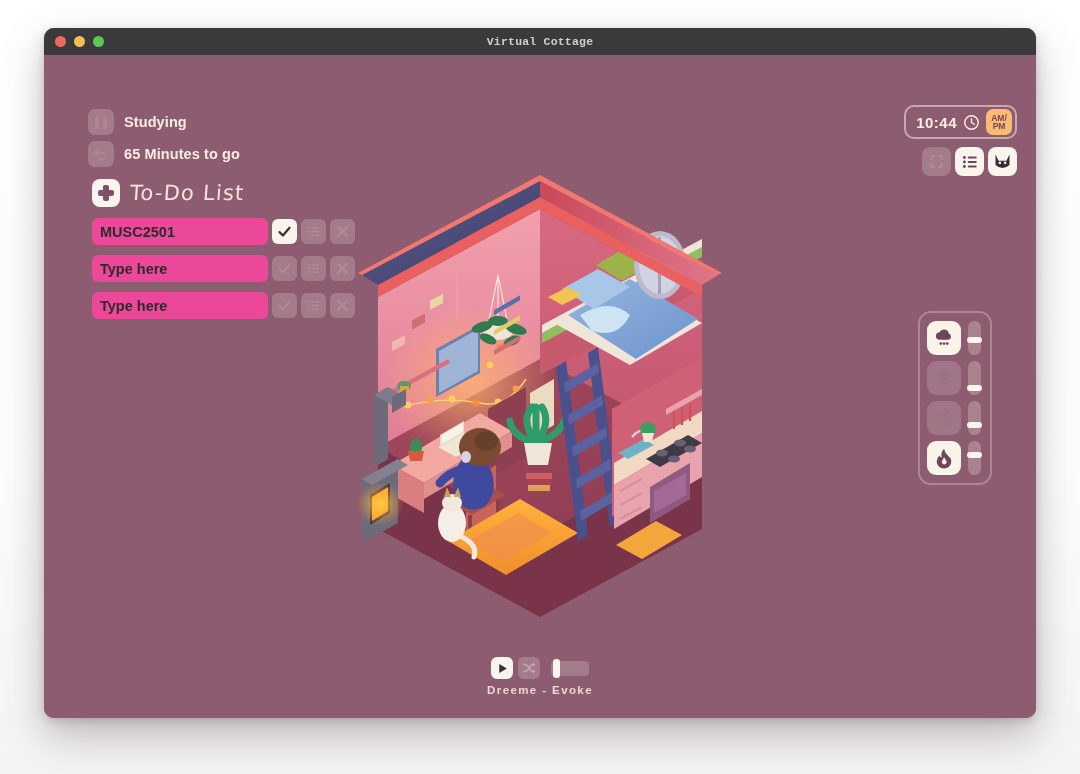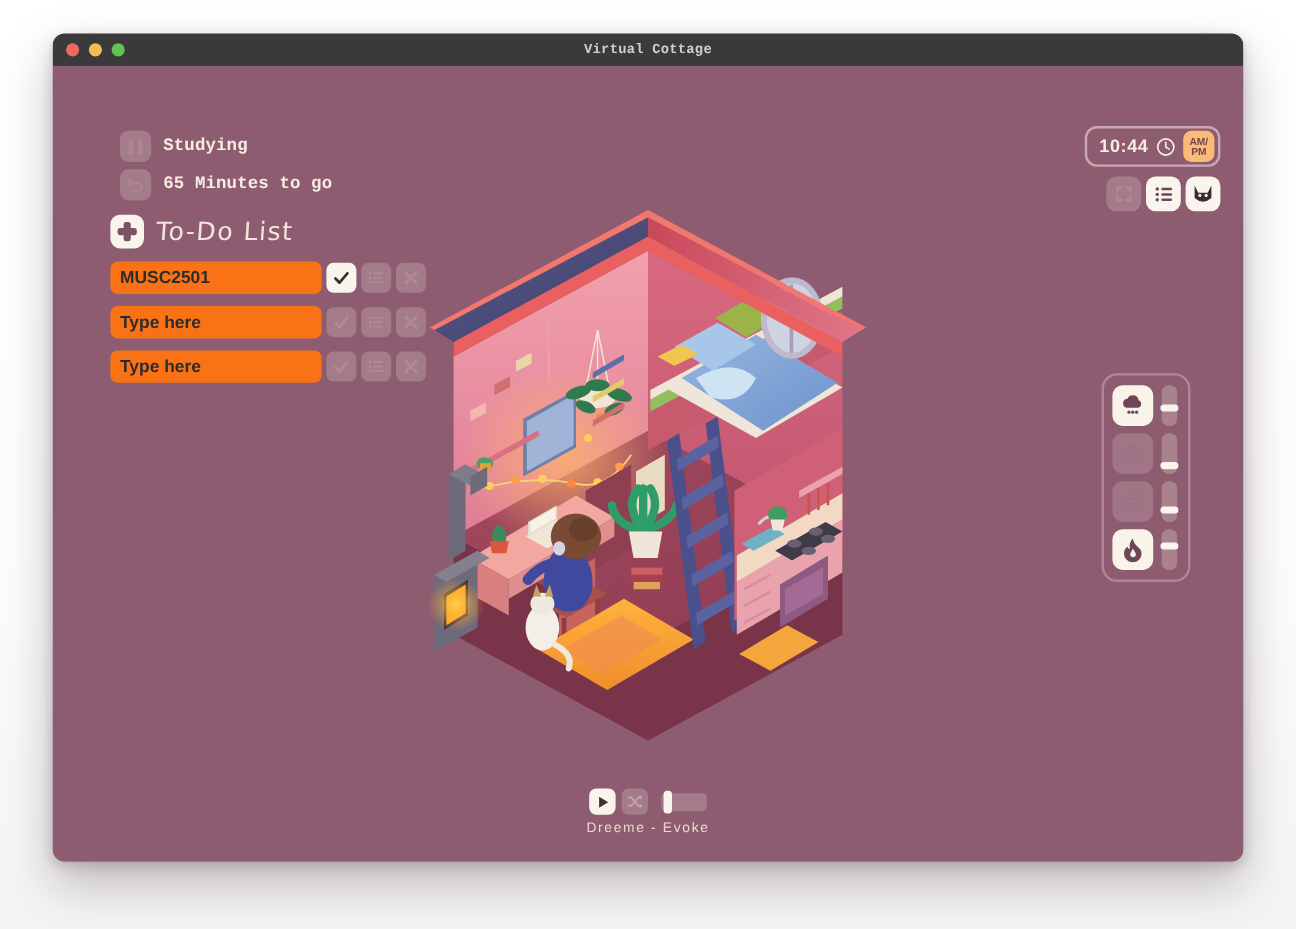--- a/index.html
+++ b/index.html
@@ -29,21 +29,21 @@
   .lights { position: absolute; left: 11px; top: 0; height: 27px; display: flex; align-items: center; gap: 8px; }
   .light { width: 11px; height: 11px; border-radius: 50%; }
   .light.red { background: #ec6a5f; }
   .light.yellow { background: #f4bd4f; }
   .light.green { background: #61c555; }
   .title-text { font-size: 11.5px; font-weight: bold; color: #cfcfcf; letter-spacing: .2px; }
 
   .stage { position: relative; width: 100%; height: 663px; background: #8e5c70; overflow: hidden; }
 
   
-  .timer-block { position: absolute; left: 56px; top: 54px; font-family: Liberation Mono, monospace; }
+  .timer-block { position: absolute; left: 44px; top: 54px; }
   .timer-row { display: flex; align-items: center; gap: 10px; margin-bottom: 6px; }
   .sq-btn {
     width: 26px; height: 26px; border-radius: 7px;
     background: rgba(255,250,240,.20);
     display: flex; align-items: center; justify-content: center;
     flex: 0 0 auto;
   }
   .timer-label { font-size: 14.5px; font-weight: bold; color: #f6ede2; letter-spacing: .1px; }
 
   .pause-ico { display: flex; gap: 3.5px; }
@@ -57,21 +57,21 @@
   .todo-title {
     font-family: "DejaVu Sans", sans-serif;
     font-size: 21px; color: #f2e5dc; letter-spacing: 1.2px;
     transform: skewX(-4deg);
   }
 
   .todo-list { position: absolute; left: 48px; top: 163px; }
   .todo-row { display: flex; align-items: center; gap: 4px; margin-bottom: 10px; }
   .todo-input {
     width: 176px; height: 27px; border-radius: 6px;
-    background: #f97316; border: none; outline: none;
+    background: #ec4899; border: none; outline: none;
     padding: 0 8px;
     font-family: "Liberation Sans", sans-serif;
     font-size: 14.5px; font-weight: bold; color: #2e2b2c;
   }
   .todo-input::placeholder { color: #2e2b2c; opacity: 1; }
   .mini-btn {
     width: 25px; height: 25px; border-radius: 6px;
     background: rgba(255,250,240,.20);
     display: flex; align-items: center; justify-content: center;
   }
@@ -111,21 +111,21 @@
   .amb-slider { position: relative; width: 13px; height: 34px; border-radius: 6px; background: rgba(255,250,240,.24); }
   .amb-thumb { position: absolute; left: -1px; width: 15px; height: 6px; border-radius: 3px; background: #faf5ec; }
 
   
   .music { position: absolute; left: 0; right: 0; bottom: 22px; display: flex; flex-direction: column; align-items: center; gap: 5px; }
   .music-ctrls { display: flex; align-items: center; gap: 5px; }
   .m-btn { width: 22px; height: 22px; border-radius: 6px; background: rgba(255,250,240,.20); display:flex; align-items:center; justify-content:center; }
   .m-btn.active { background: #faf5ec; }
   .vol { position: relative; width: 38px; height: 15px; border-radius: 4px; background: rgba(255,250,240,.20); margin-left: 6px; }
   .vol-thumb { position: absolute; top: -2px; left: 2px; width: 7px; height: 19px; border-radius: 3px; background: #faf5ec; }
-  .track { font-size: 11.5px; font-weight: normal; color: #ead9cf; letter-spacing: 1.4px; }
+  .track { font-size: 11.5px; font-weight: bold; color: #ead9cf; letter-spacing: 1.4px; }
 
   
   .cottage { position: absolute; left: 286px; top: 92px; width: 420px; height: 500px; }
   .cottage svg { width: 100%; height: 100%; display: block; }
 </style>
 </head>
 <body>
 
 <div id="page">
 

